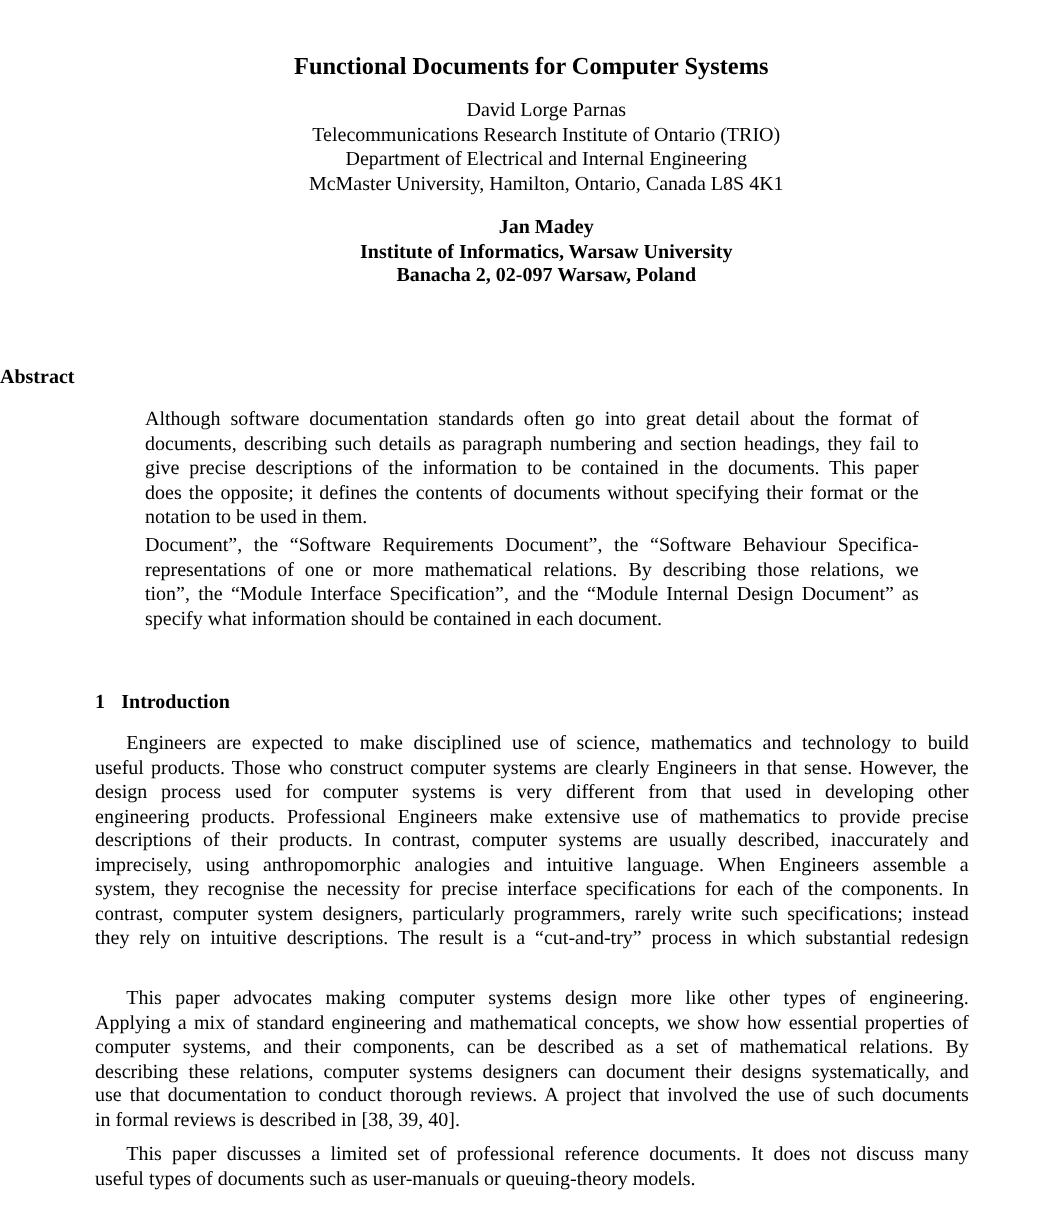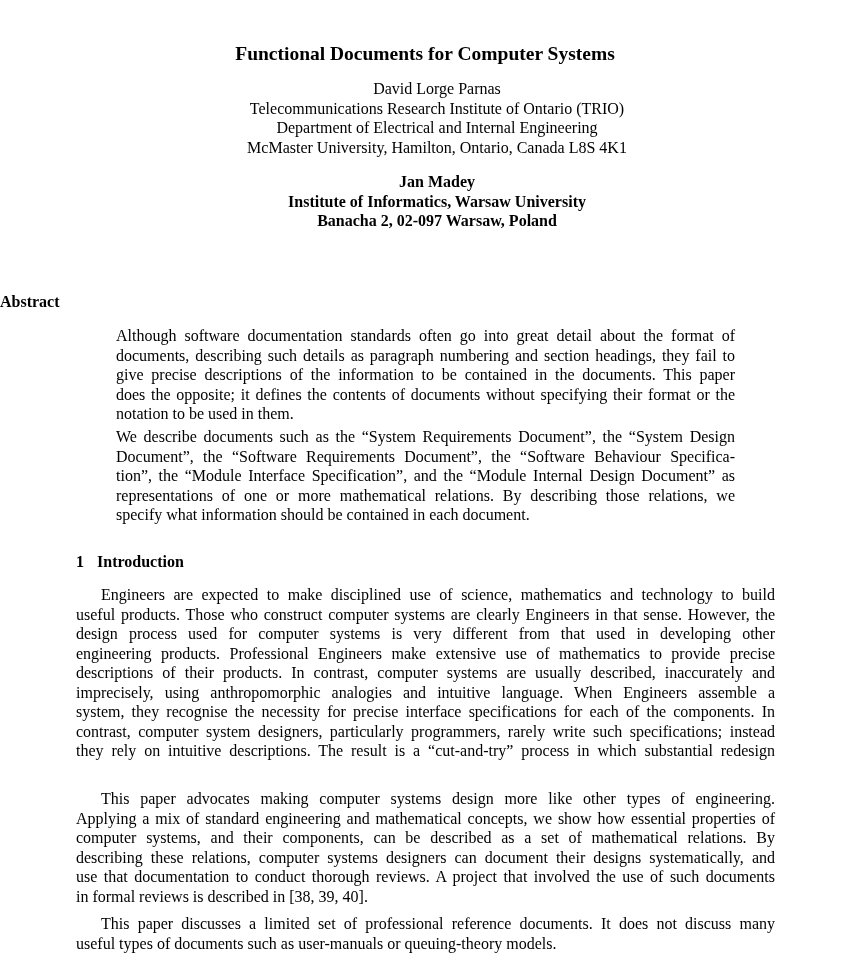--- a/index.html
+++ b/index.html
@@ -125,24 +125,23 @@
 
   <div class="abstract" id="abs-p1">
     <span class="line">Although software documentation standards often go into great detail about the format of</span>
     <span class="line">documents, describing such details as paragraph numbering and section headings, they fail to</span>
     <span class="line">give precise descriptions of the information to be contained in the documents. This paper</span>
     <span class="line">does the opposite; it defines the contents of documents without specifying their format or the</span>
     <span class="line last">notation to be used in them.</span>
   </div>
 
   <div class="abstract" id="abs-p2">
-    <span class="line">We describe documents such as the “System Requirements Document”, the “System Design</span>
     <span class="line">Document”, the “Software Requirements Document”, the “Software Behaviour Specifica-</span>
+    <span class="line">representations of one or more mathematical relations. By describing those relations, we</span>
     <span class="line">tion”, the “Module Interface Specification”, and the “Module Internal Design Document” as</span>
-    <span class="line">representations of one or more mathematical relations. By describing those relations, we</span>
     <span class="line last">specify what information should be contained in each document.</span>
   </div>
 
   <h2 class="section-heading">
     <span class="num">1</span><span>Introduction</span>
   </h2>
 
   <div class="body-par" id="intro-p1">
     <span class="line indent">Engineers are expected to make disciplined use of science, mathematics and technology to build</span>
     <span class="line">useful products. Those who construct computer systems are clearly Engineers in that sense. However, the</span>

